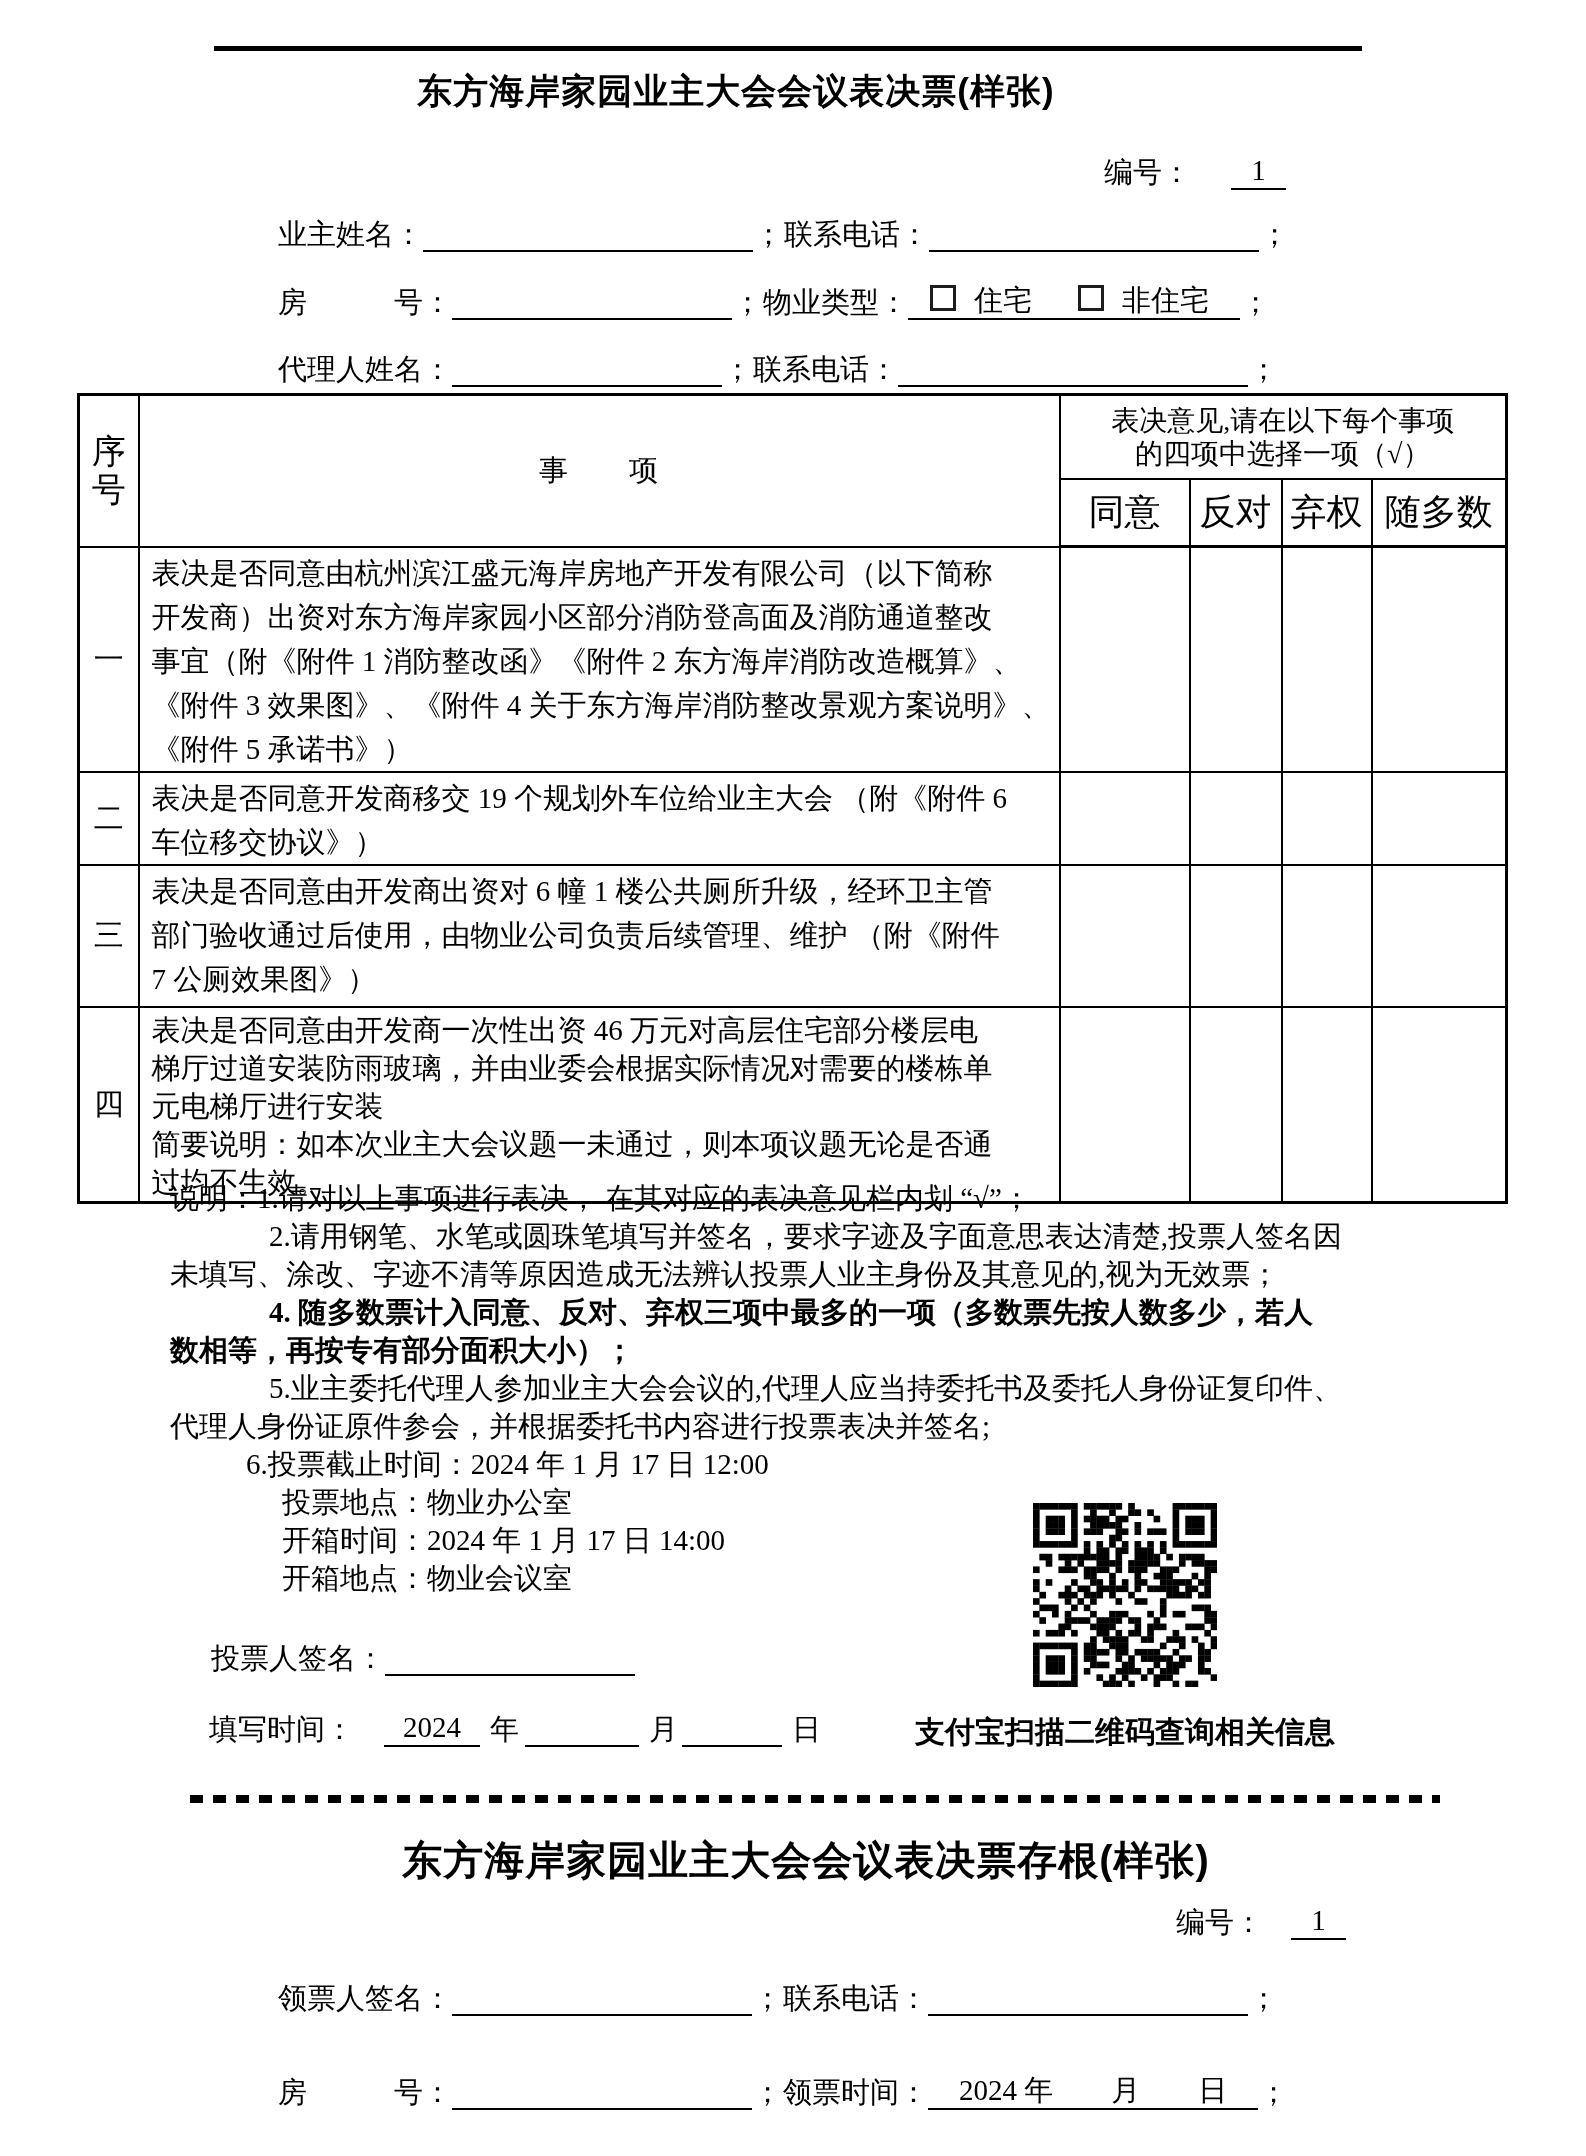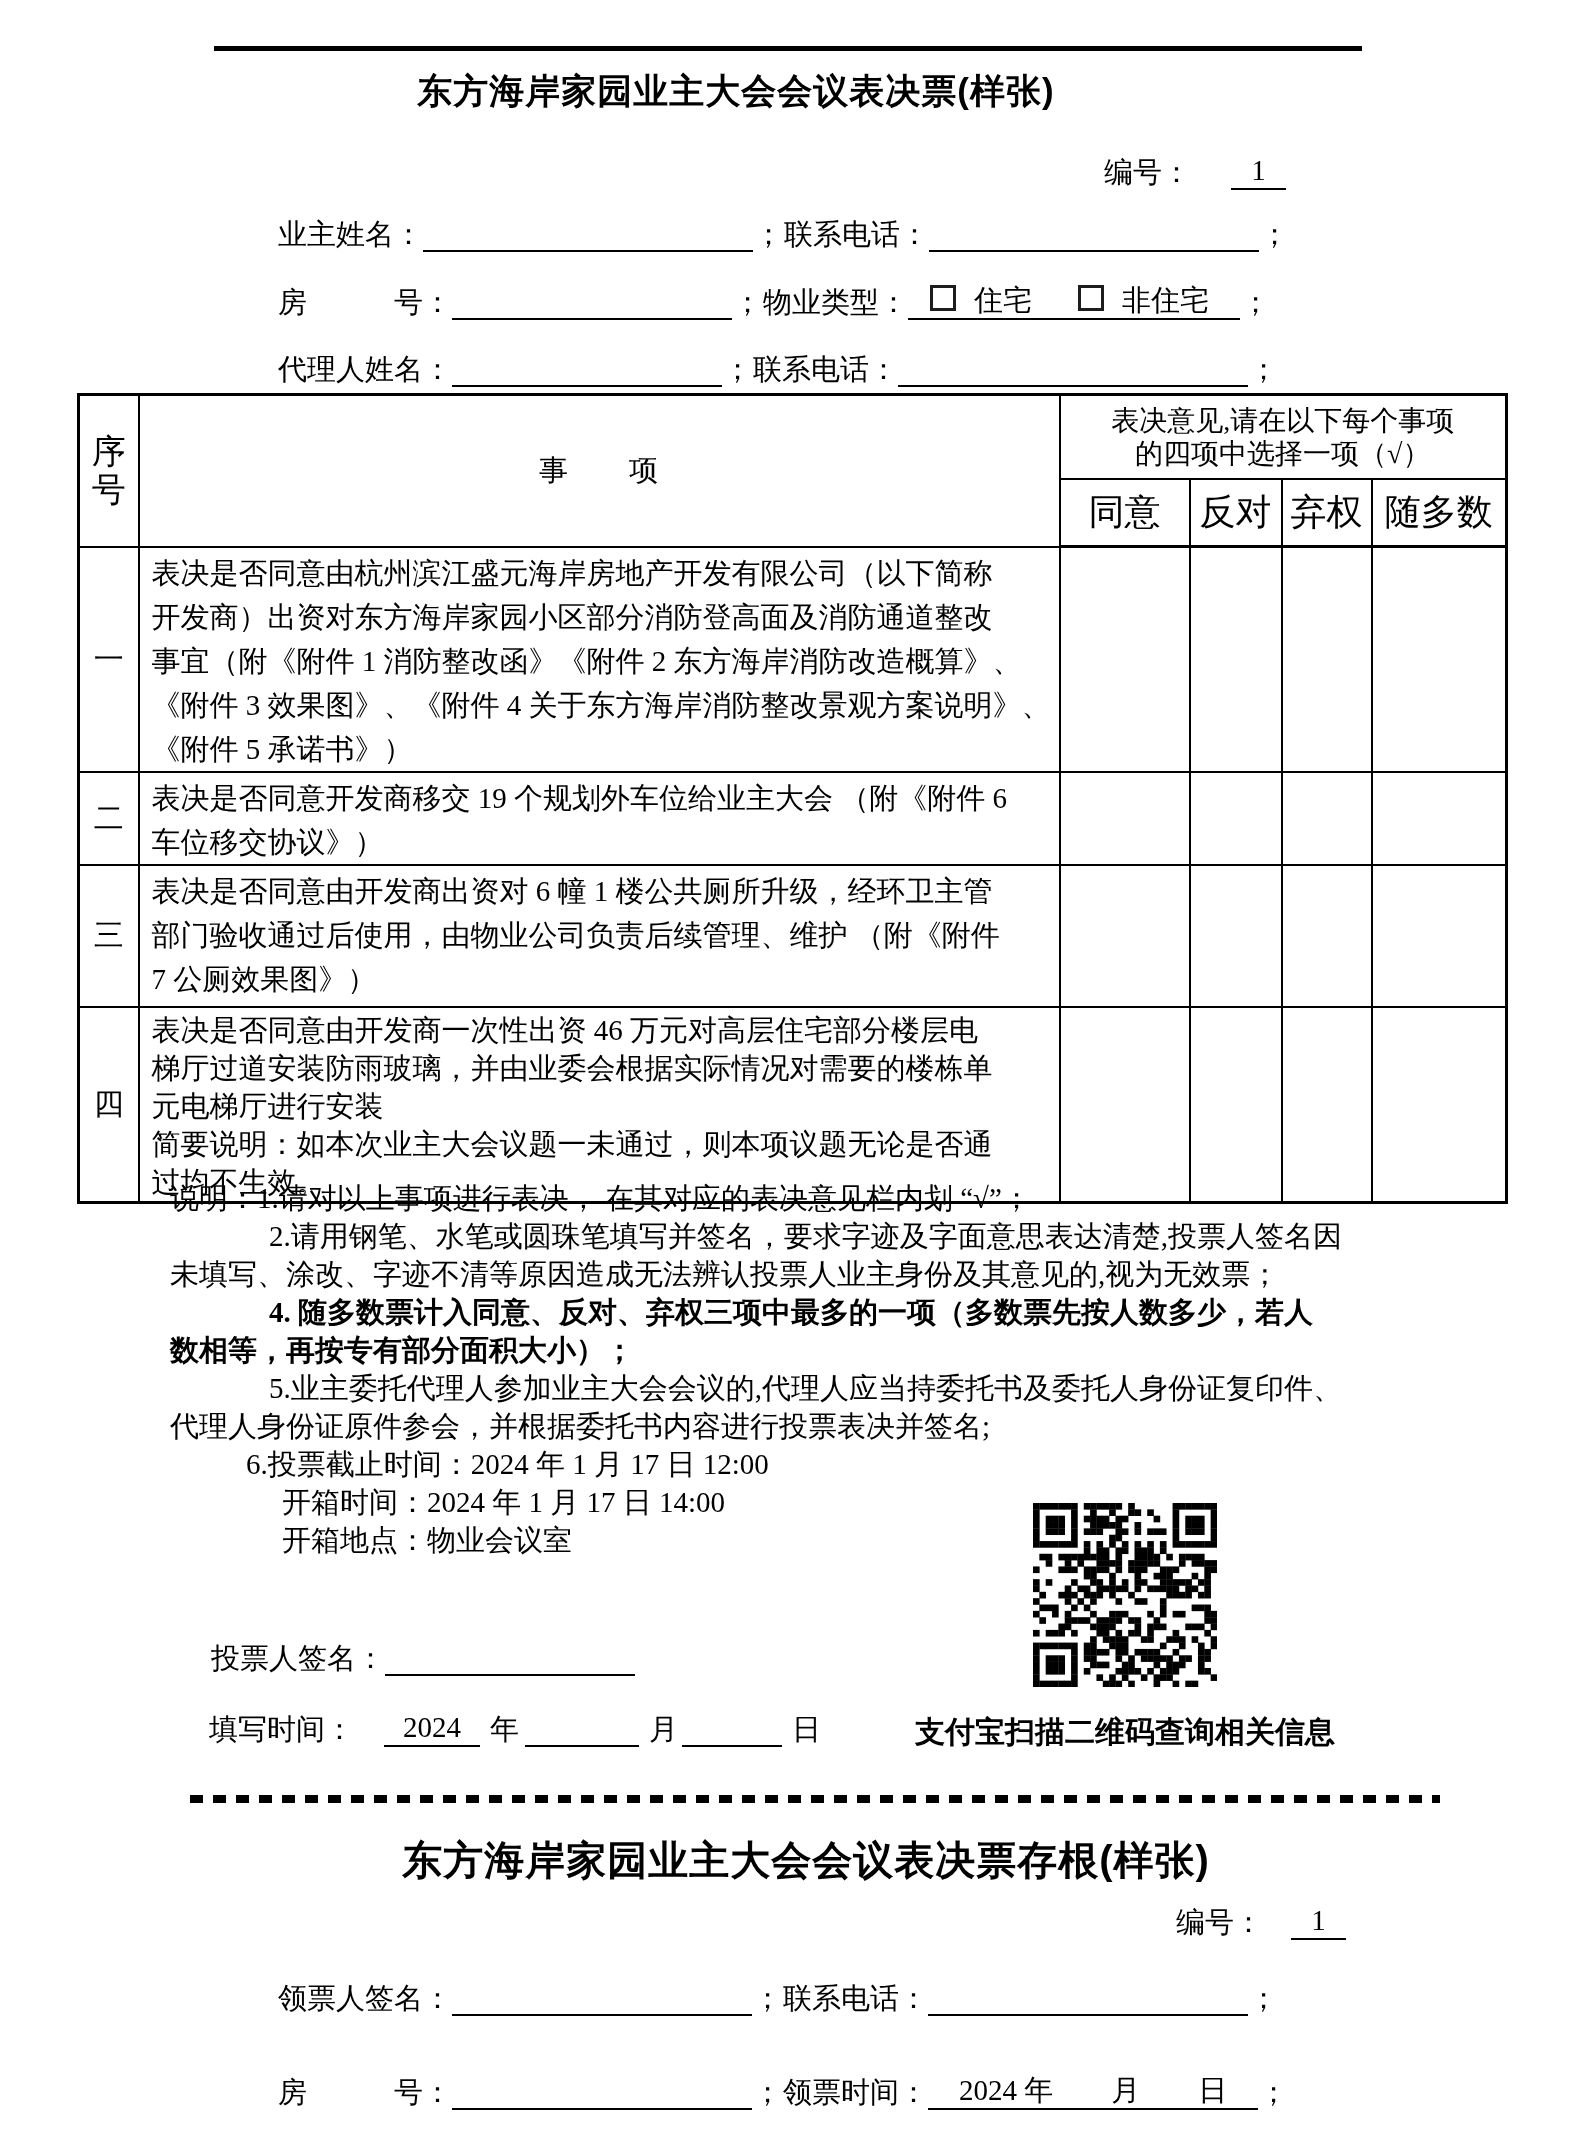--- a/index.html
+++ b/index.html
@@ -177,20 +177,21 @@
 
   <div class="notes">
     <p>说明：1.请对以上事项进行表决， 在其对应的表决意见栏内划 “√”；</p>
     <p class="ind">2.请用钢笔、水笔或圆珠笔填写并签名，要求字迹及字面意思表达清楚,投票人签名因
 未填写、涂改、字迹不清等原因造成无法辨认投票人业主身份及其意见的,视为无效票；</p>
     <p class="ind bold">4. 随多数票计入同意、反对、弃权三项中最多的一项（多数票先按人数多少，若人
 数相等，再按专有部分面积大小）；</p>
     <p class="ind">5.业主委托代理人参加业主大会会议的,代理人应当持委托书及委托人身份证复印件、
 代理人身份证原件参会，并根据委托书内容进行投票表决并签名;</p>
     <p class="ind6">6.投票截止时间：2024 年 1 月 17 日 12:00</p>
+    <p class="sub">投票地点：物业办公室</p>
     <p class="sub">开箱时间：2024 年 1 月 17 日 14:00</p>
     <p class="sub">开箱地点：物业会议室</p>
   </div>
 
   <div class="frow" style="left:211px;top:1632px;">
     <span>投票人签名：</span><span class="u" style="width:250px"></span>
   </div>
 
   <div class="frow" style="left:209px;top:1703px;">
     <span>填写时间：</span><span class="u year-u">2024</span><span class="unit">年</span><span class="u blank1"></span><span class="unit">月</span><span class="u blank2"></span><span class="unit">日</span>

